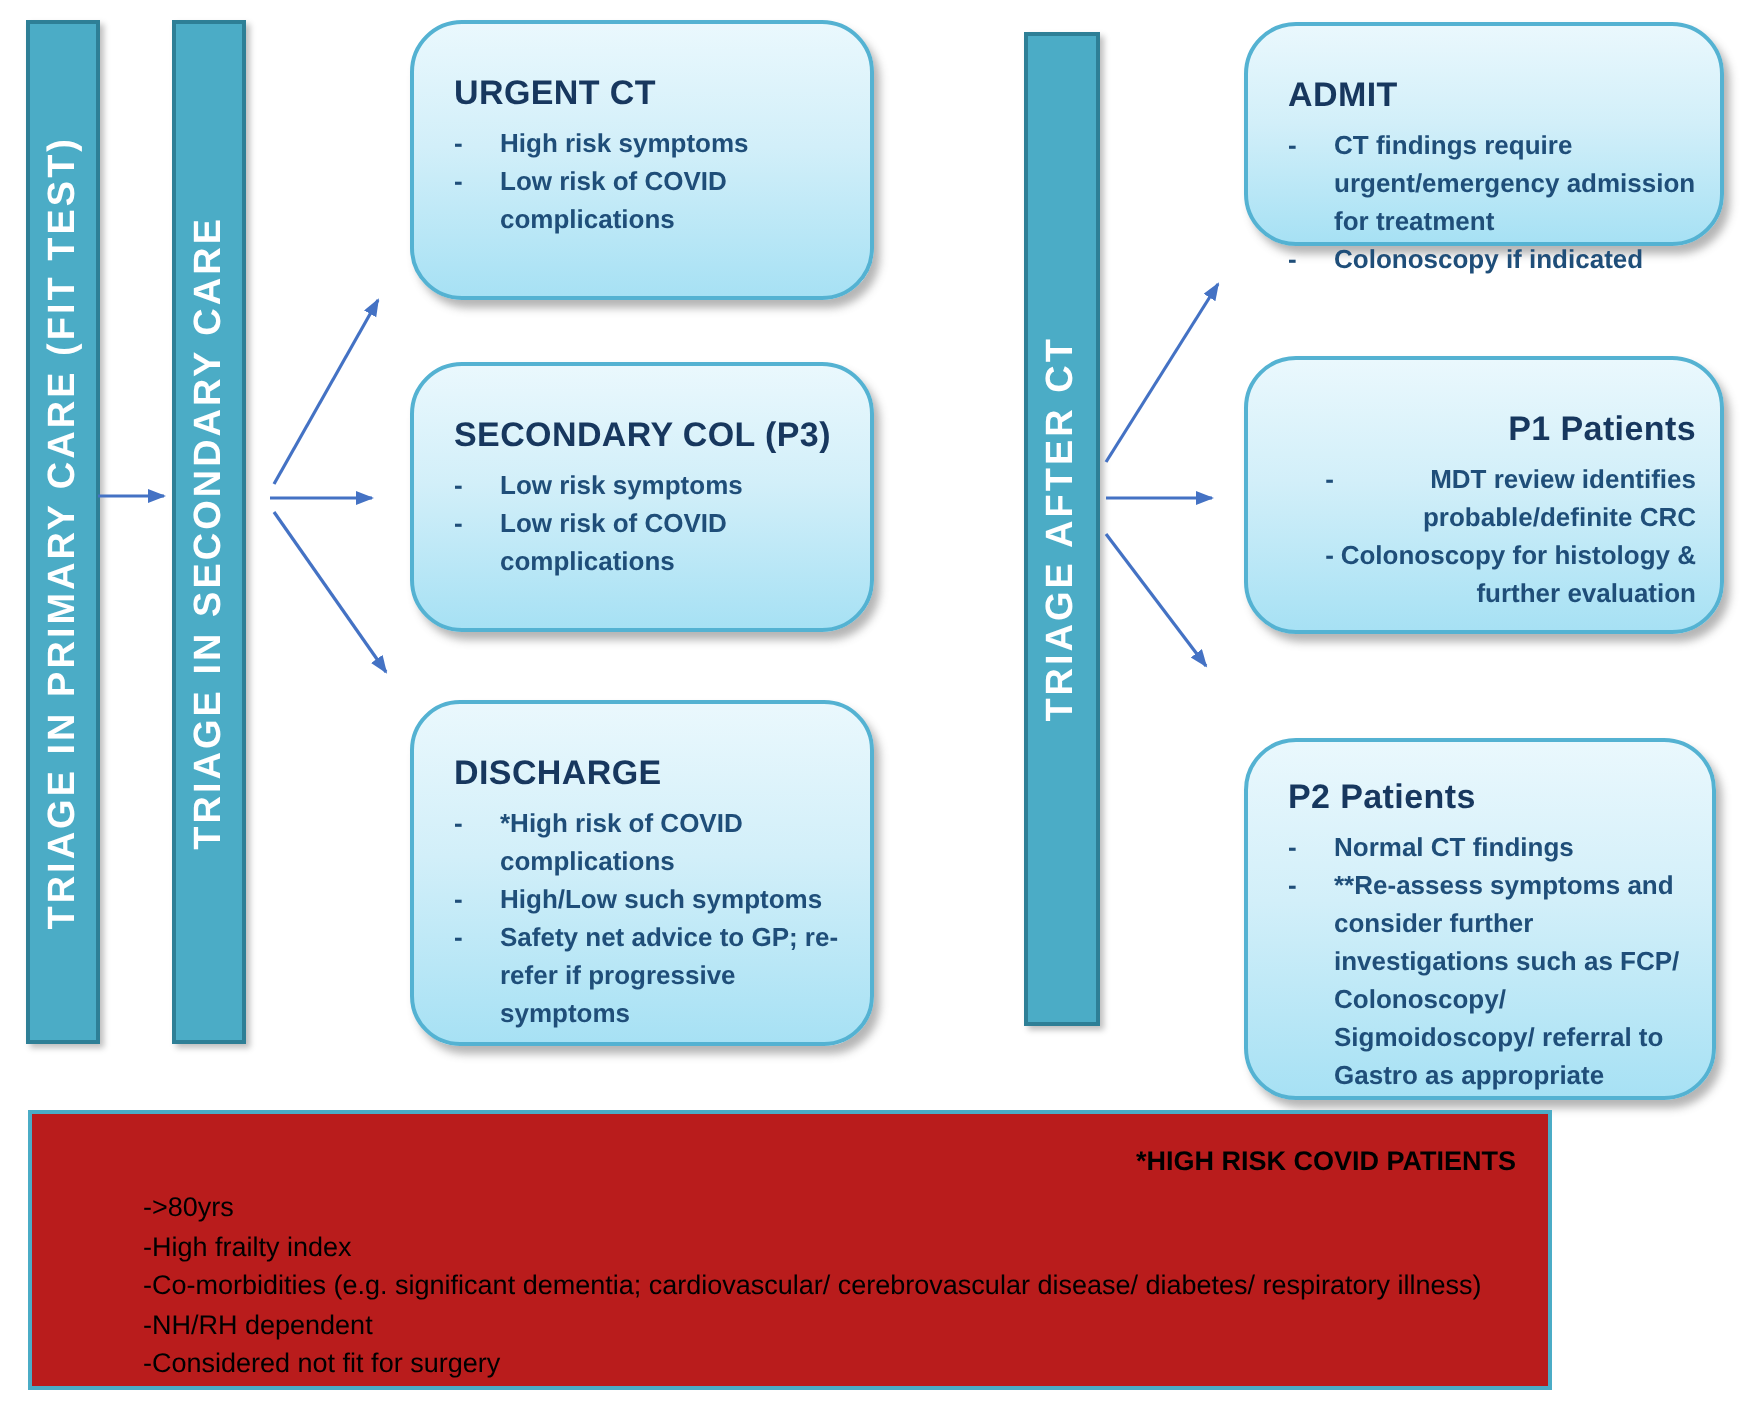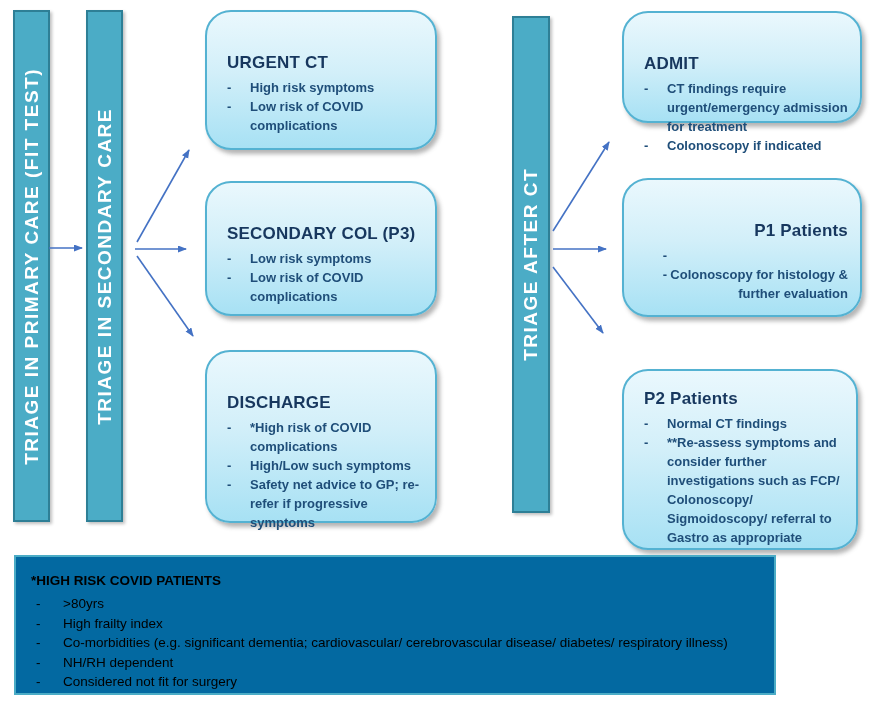--- a/index.html
+++ b/index.html
@@ -36,21 +36,21 @@
   #bar-after-ct  { left: 512px; top: 16px; width: 38px; height: 497px; }
 
   
   .flowbox {
     position: absolute;
     box-sizing: border-box;
     border: 2px solid #54B2D2;
     border-radius: 26px;
     background: linear-gradient(180deg, #EAF8FD 0%, #D2EFF9 45%, #A7E1F4 100%);
     box-shadow: 3px 4px 4px rgba(90,90,90,0.45);
-    padding: 40px 12px 8px 20px;
+    padding: 24px 12px 8px 20px;
   }
   .flowbox.tight { padding-top: 17px; }
   .box-title {
     color: #17375E;
     font-weight: bold;
     font-size: 17px;
     line-height: 21px;
     margin-bottom: 5px;
     letter-spacing: 0.2px;
   }
@@ -81,22 +81,23 @@
   }
   svg.arrows line { stroke: #4472C4; stroke-width: 1.6; }
 
   
   .footnote {
     position: absolute;
     left: 14px; top: 555px;
     width: 762px; height: 140px;
     box-sizing: border-box;
     border: 2px solid #4BACC6;
-    background: #0369a1;
-    padding: 14px 16px 8px 15px;
+    background: #b91c1c;
+    padding: 14px 16px 8px 28px;
+    text-align: right;
   }
   .footnote-title {
     color: #000000;
     font-weight: bold;
     font-size: 13.5px;
     line-height: 19px;
     margin-bottom: 4px;
   }
   ul.footnote-items { list-style: none; margin: 0; padding: 0 0 0 5px; }
   ul.footnote-items li {
@@ -196,20 +197,21 @@
         <span class="itext">Colonoscopy if indicated</span>
       </li>
     </ul>
   </div>
 
   <div class="flowbox" id="box-p1">
     <div class="box-title">P1 Patients</div>
     <ul class="box-items">
       <li>
         <span class="dash">-</span>
+        <span class="itext">MDT review identifies probable/definite CRC</span>
       </li>
       <li>
         <span class="dash">-</span>
         <span class="itext">Colonoscopy for histology &amp; further evaluation</span>
       </li>
     </ul>
   </div>
 
   <div class="flowbox tight" id="box-p2">
     <div class="box-title">P2 Patients</div>

